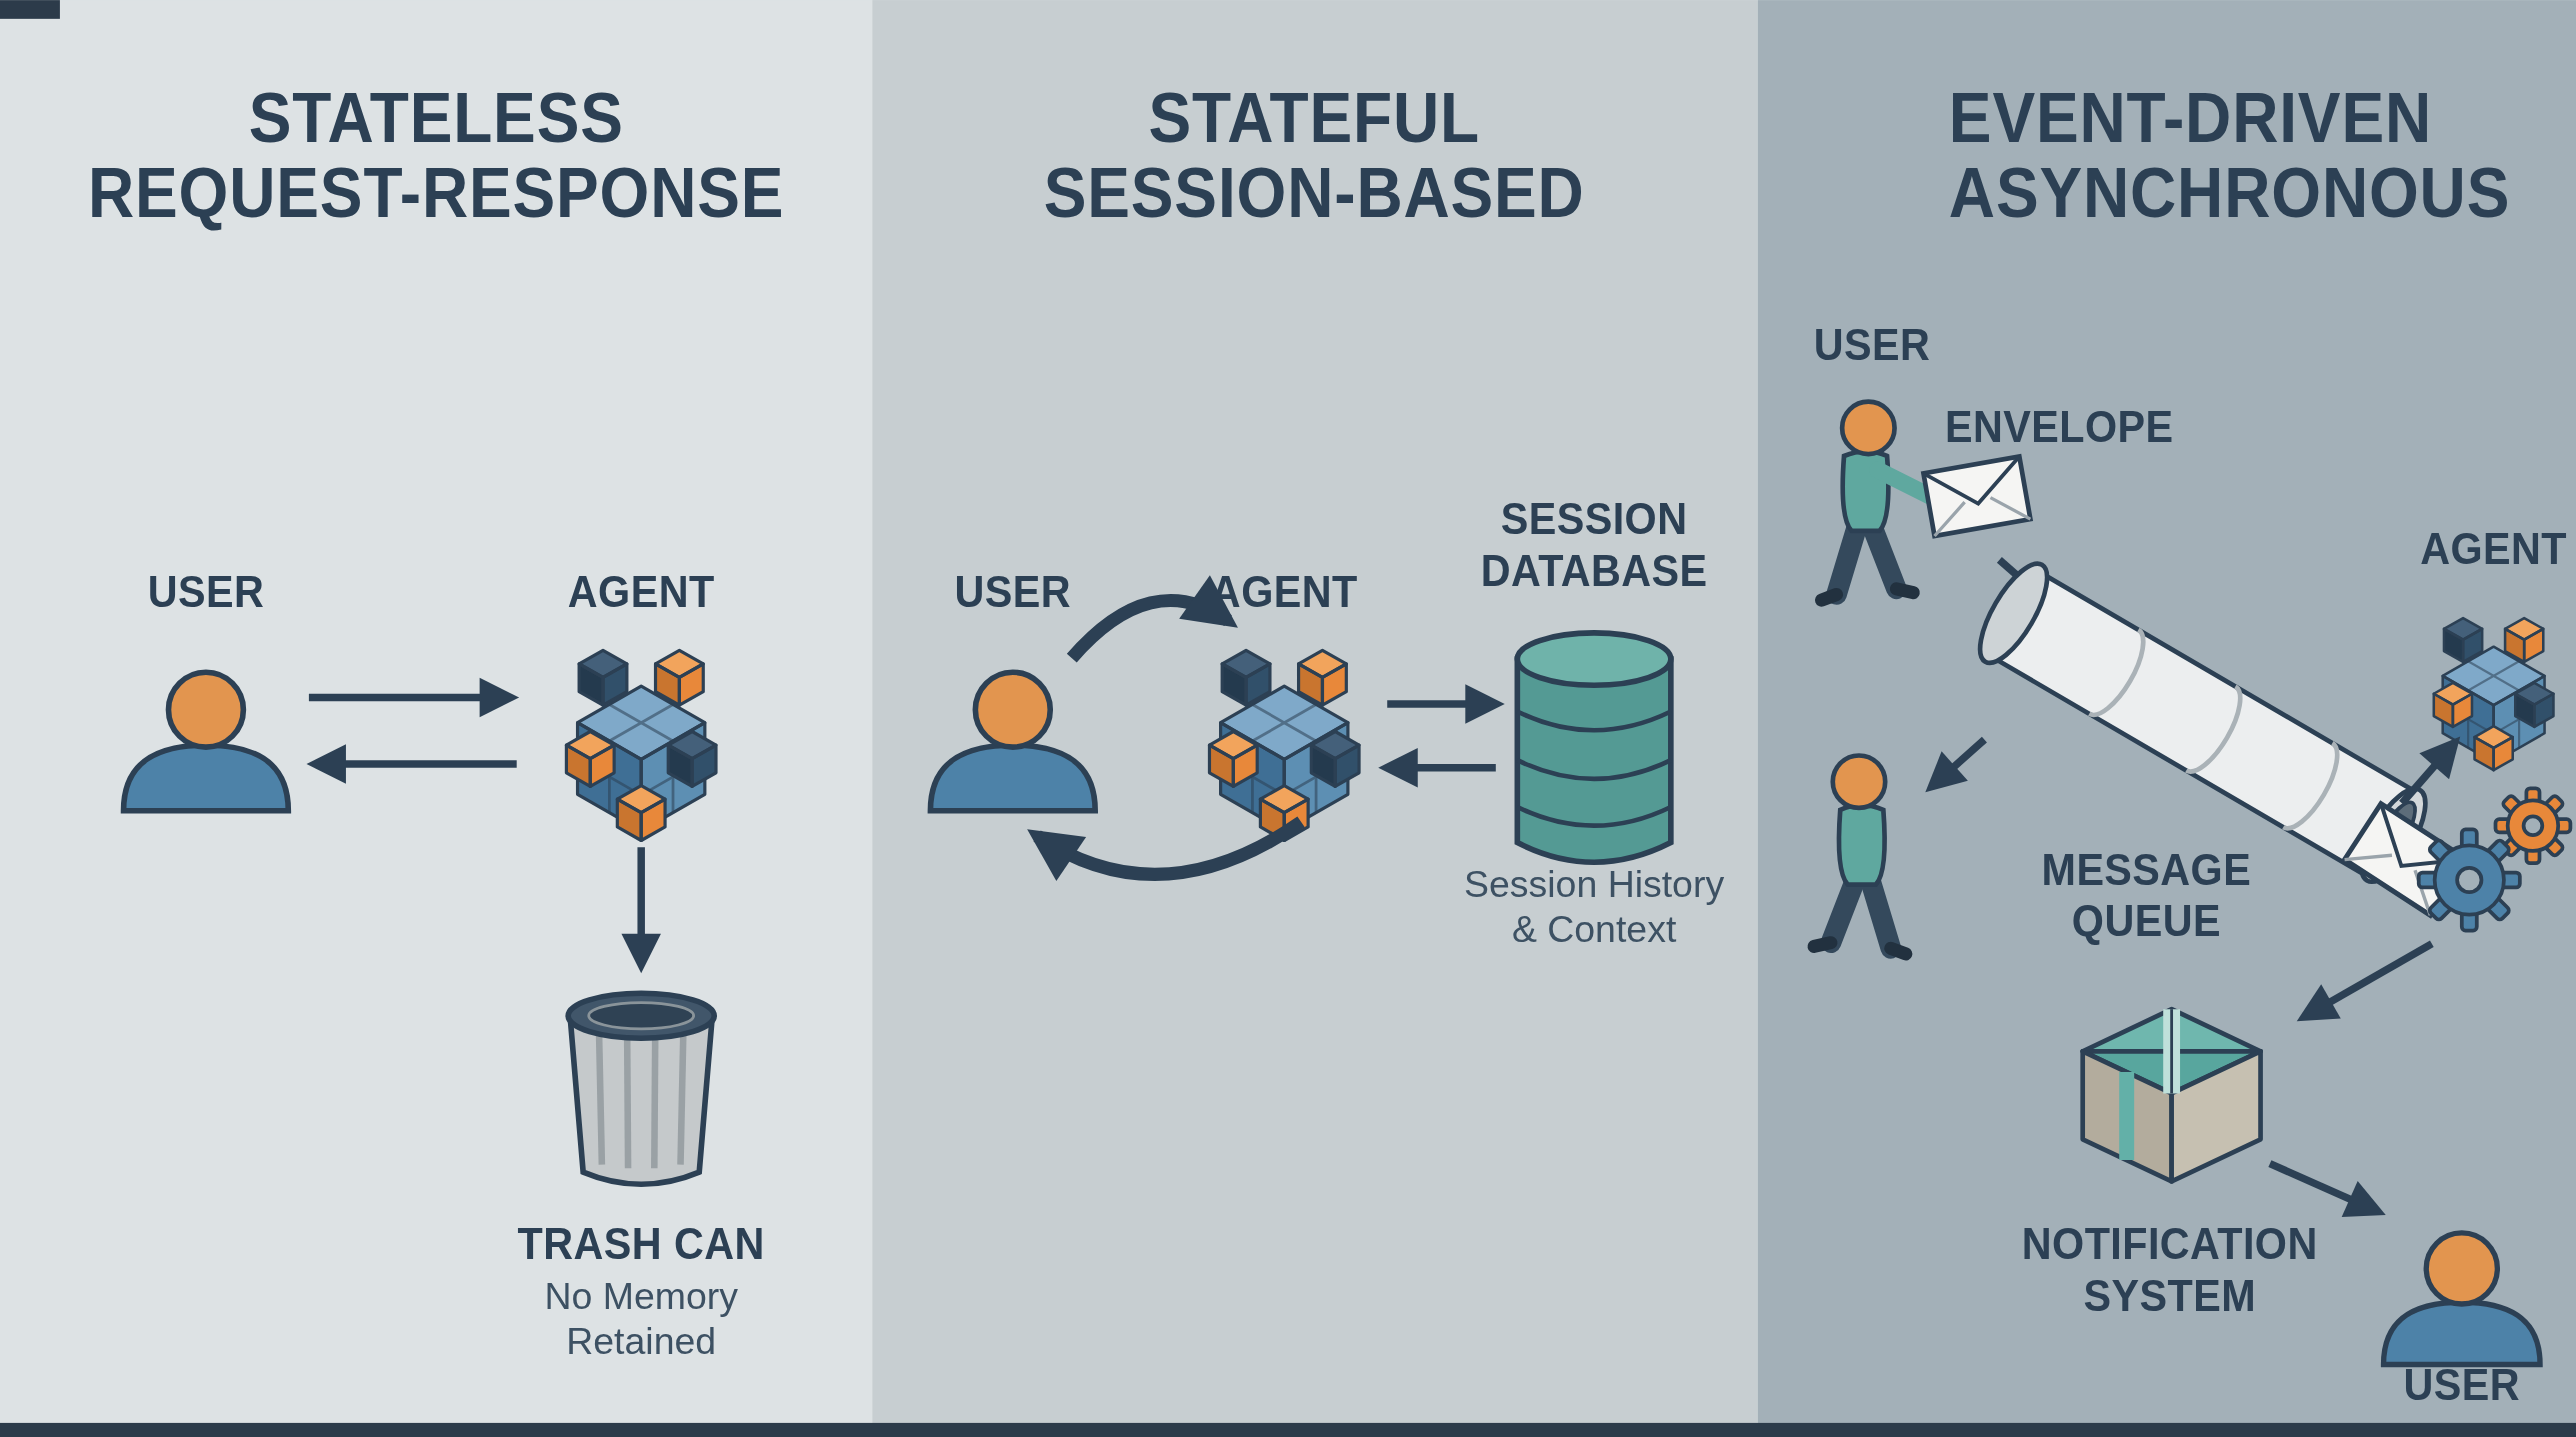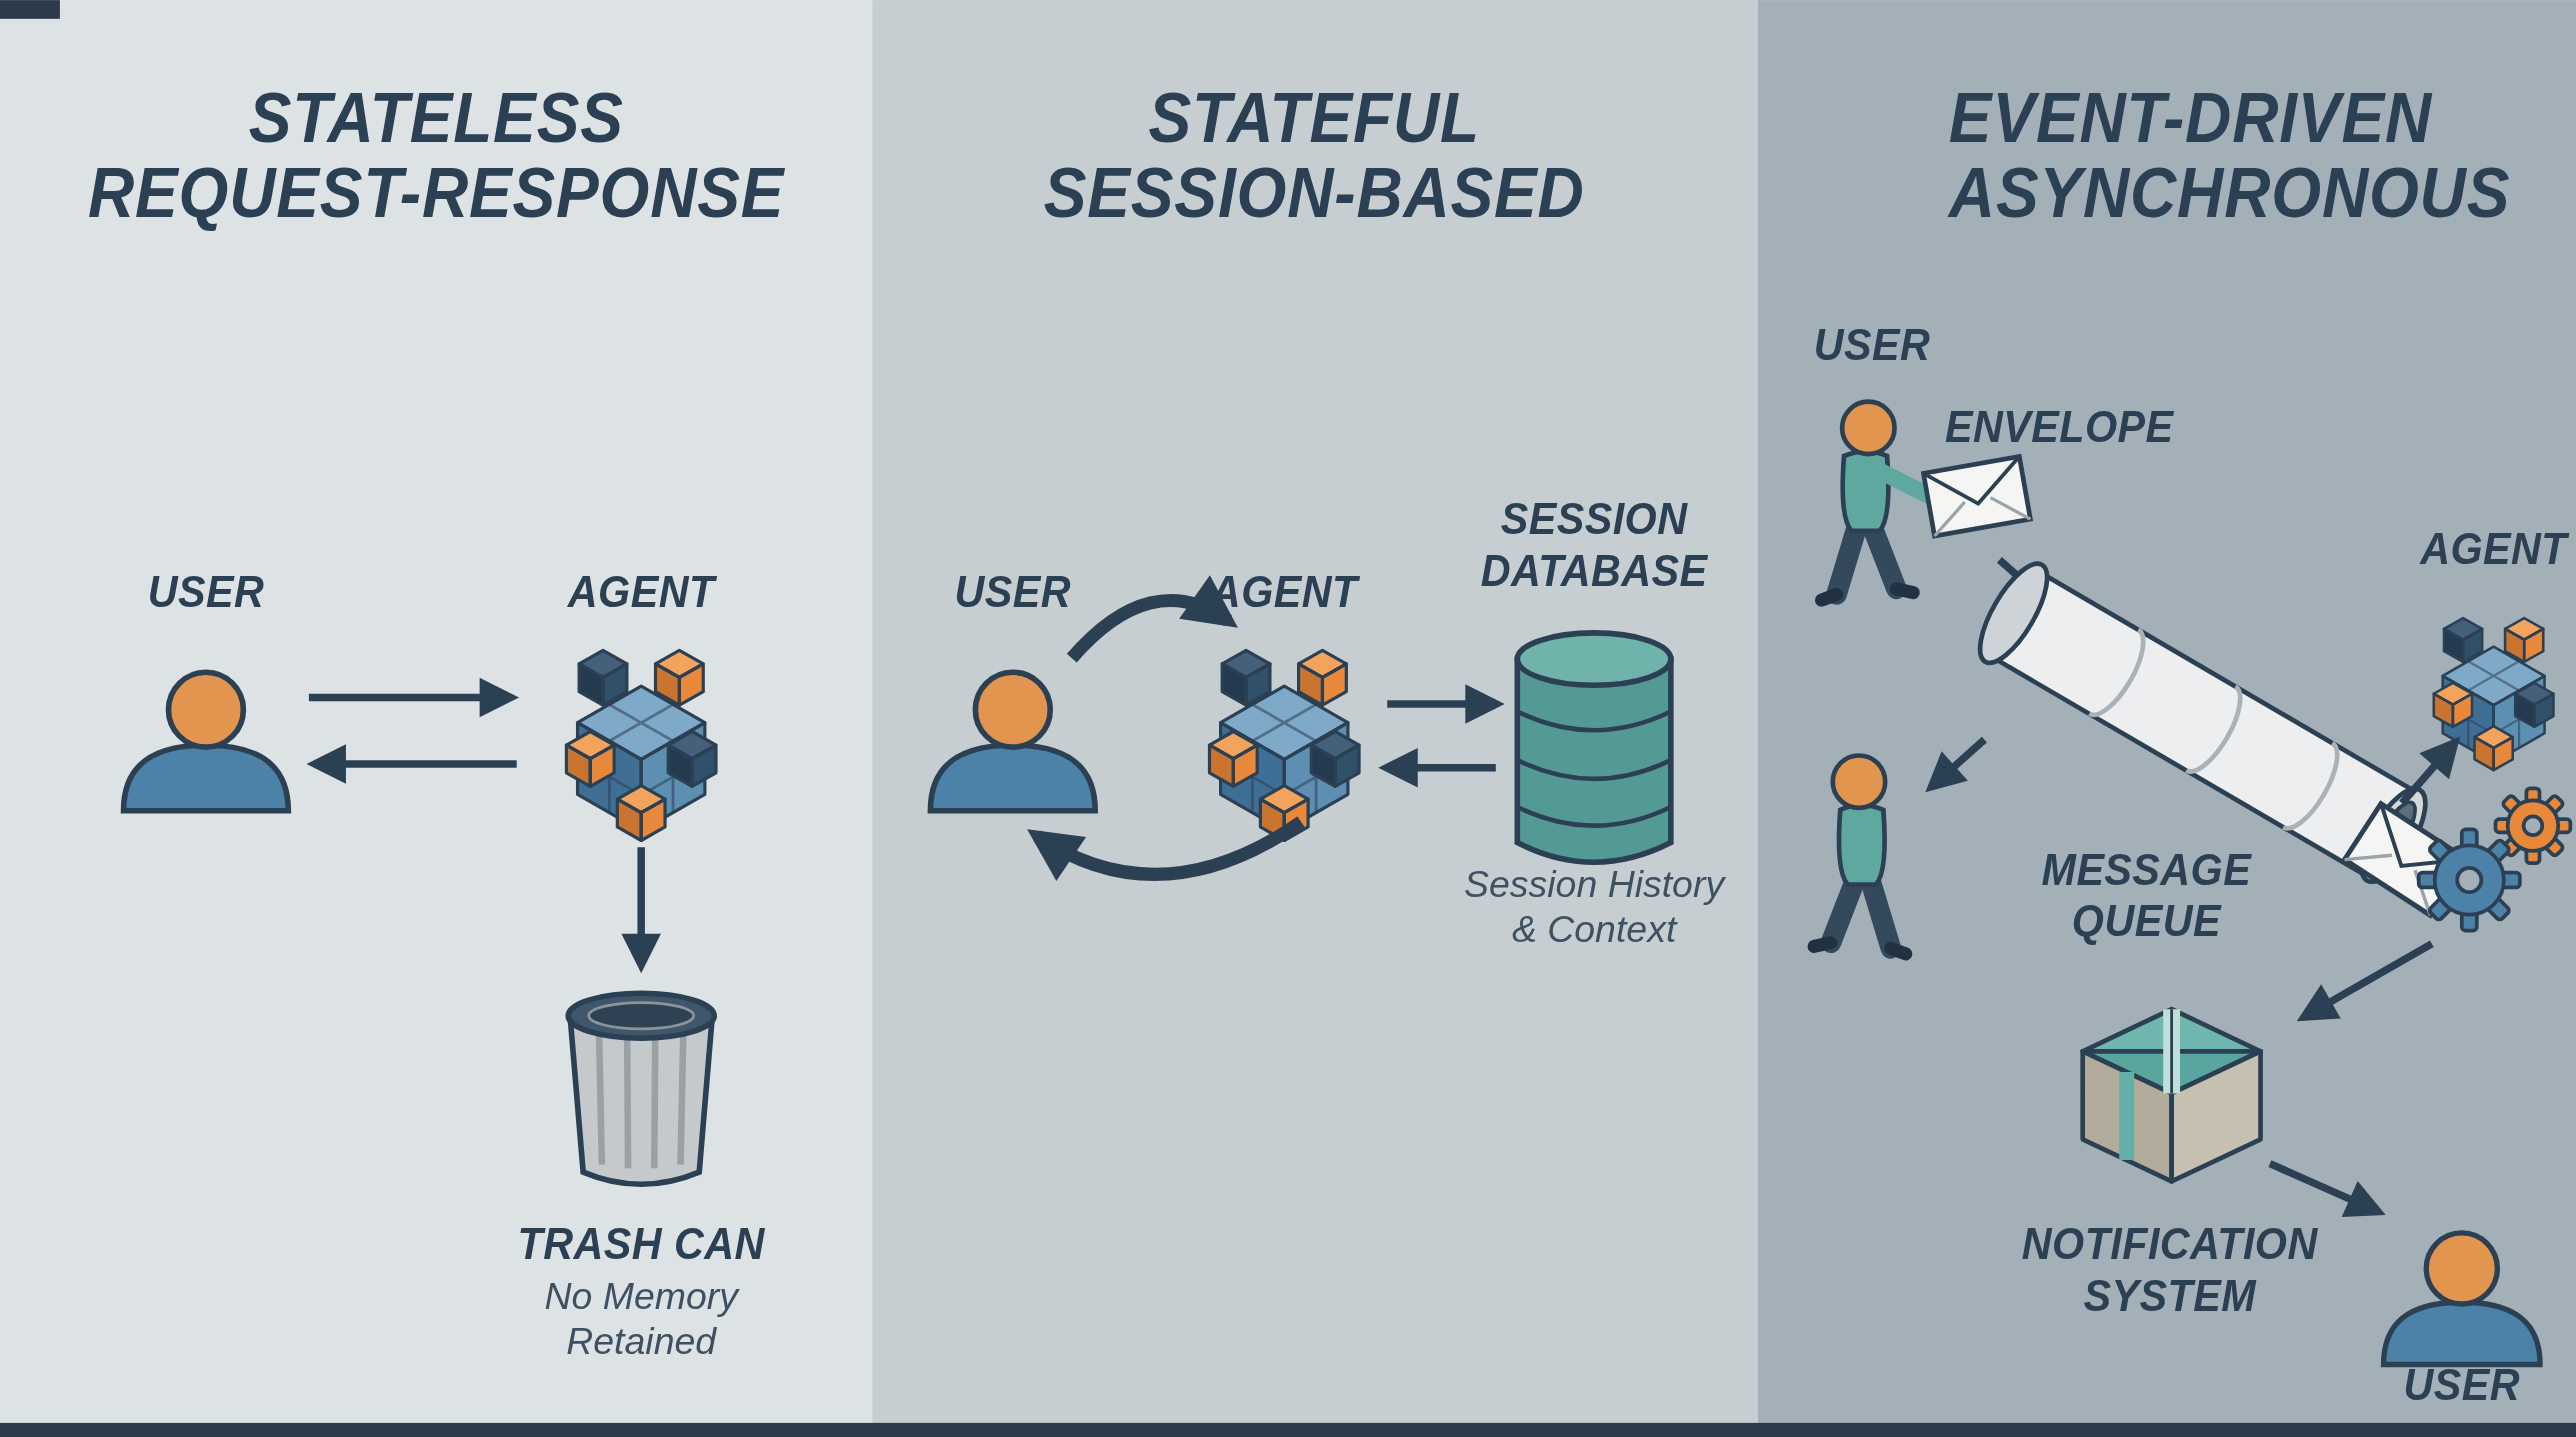--- a/index.html
+++ b/index.html
@@ -1,16 +1,16 @@
 <!DOCTYPE html>
 <html style="font-size:15px"><head>
 <meta charset="utf-8">
 <style>
   html,body { margin:0; padding:0; background:#dde2e4; }
-  .stage { width:2576px; height:1438px; position:relative; overflow:hidden;font-style:italic; }
+  .stage { width:2576px; height:1438px; position:relative; overflow:hidden; }
   svg { display:block; }
   text { font-family:"Liberation Sans","DejaVu Sans",sans-serif; fill:#2c4054; }
   .title { font-size:76px; font-weight:700; text-anchor:middle; letter-spacing:1px; }
   .title-left { font-size:76px; font-weight:700; text-anchor:start; letter-spacing:1px; }
   .lbl { font-size:48px; font-weight:700; text-anchor:middle; letter-spacing:0.5px; }
   .cap { font-size:40px; font-weight:400; text-anchor:middle; fill:#3d5163; }
   .arrow { fill:none; stroke:#2c4054; stroke-width:8; marker-end:url(#ah); }
   .arrow-thick { fill:none; stroke:#2c4054; stroke-width:14; marker-end:url(#ah2); }
   .outline { fill:none; stroke:#2c4054; stroke-width:4; stroke-linejoin:round; }
 </style>

